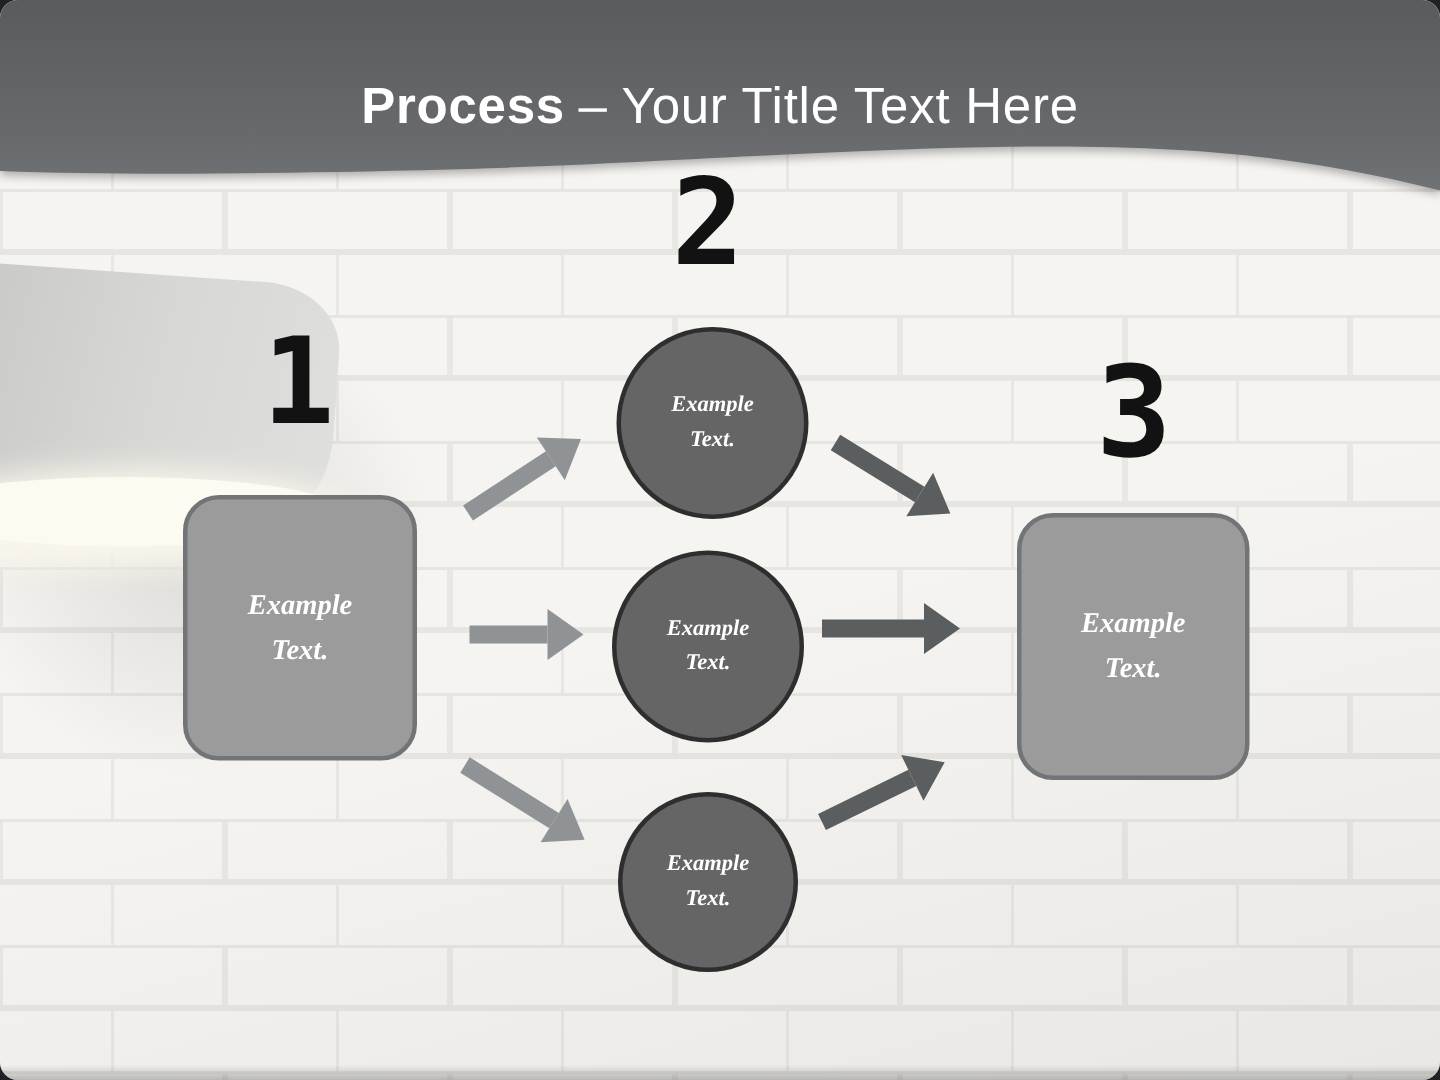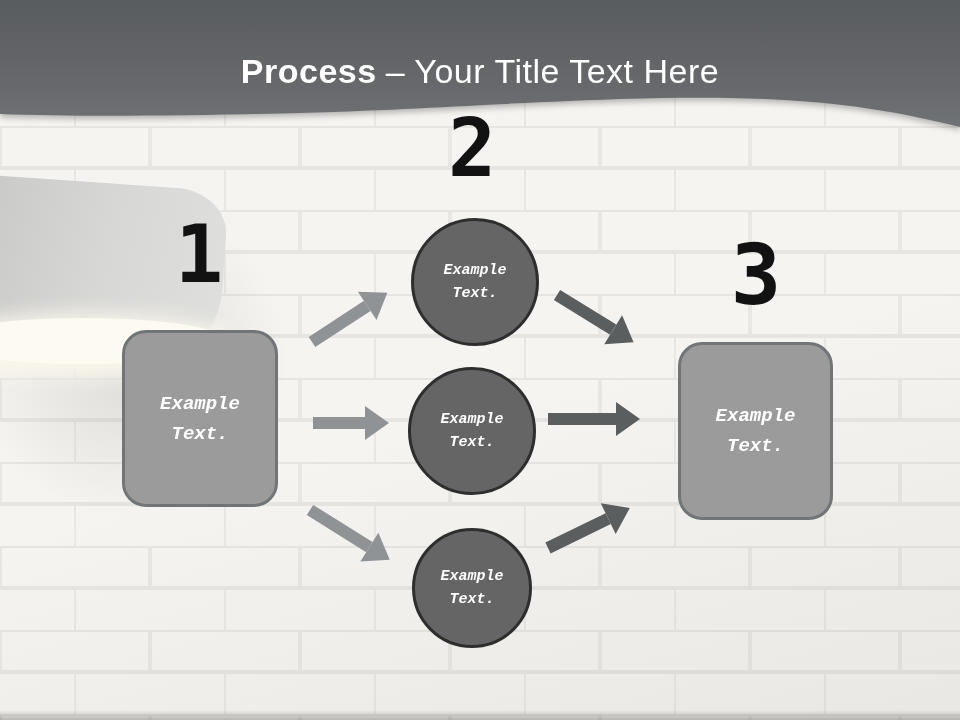--- a/index.html
+++ b/index.html
@@ -1,18 +1,18 @@
 <!DOCTYPE html>
 <html><head>
 <meta charset="utf-8">
 <style>
   html,body{margin:0;padding:0;background:#222;}
   .slide{
     position:relative;width:960px;height:720px;overflow:hidden;
-    background:#8b5cf6;font-family:"Liberation Sans",sans-serif;
+    background:#8b5cf6;font-family:"Liberation Sans",sans-serif;border-radius:12px;
   }
   .slide *{box-sizing:border-box;}
   svg.bg{position:absolute;left:0;top:0;z-index:0;}
 
   
   .lamp-ambient{position:absolute;left:-90px;top:140px;width:440px;height:440px;z-index:1;
     background:radial-gradient(closest-side,rgba(120,120,116,.20),rgba(120,120,116,0) 72%);}
   .lamp-shade{position:absolute;left:-48px;top:182px;width:272px;height:158px;z-index:1;
     background:linear-gradient(100deg,#c6c6c4 0%,#d7d7d5 55%,#dfdfdd 100%);
     border-radius:4px 52px 40px 10px/4px 44px 60px 10px;
@@ -36,21 +36,21 @@
   .num{position:absolute;z-index:3;width:120px;text-align:center;
     font-family:"DejaVu Sans Mono",monospace;font-weight:bold;
     font-size:80px;line-height:80px;color:#121212;}
   .num1{left:139px;top:215px;}
   .num2{left:412px;top:109px;}
   .num3{left:696px;top:233px;font-size:84px;line-height:84px;}
 
   
   .node{position:absolute;z-index:3;display:flex;align-items:center;justify-content:flex-start;
     text-align:center;color:#fff;font-style:italic;font-weight:bold;
-    font-family:Liberation Mono, monospace;}
+    font-family:Liberation Serif, serif;}
   .box{background:#9b9b9b;border:3px solid #717577;border-radius:24px;
     font-size:19px;line-height:30px;padding:0 26px;}
   .box-left{left:122px;top:330px;width:156px;height:177px;}
   .box-right{left:678px;top:342px;width:155px;height:178px;}
   .circle{background:#666565;border:3px solid #2e2e2e;border-radius:50%;
     font-size:15px;line-height:23px;padding:0 20px;}
   .circle1{left:411px;top:218px;width:128px;height:128px;}
   .circle2{left:408px;top:367px;width:128px;height:128px;}
   .circle3{left:412px;top:528px;width:120px;height:120px;}
 

